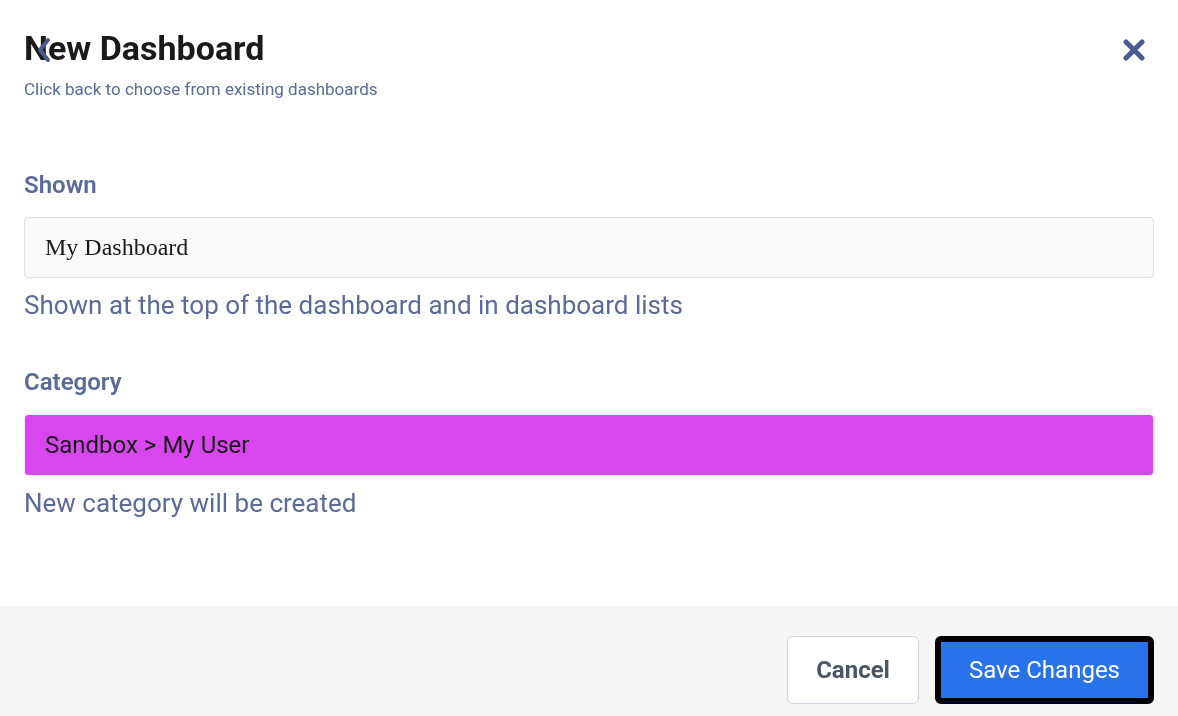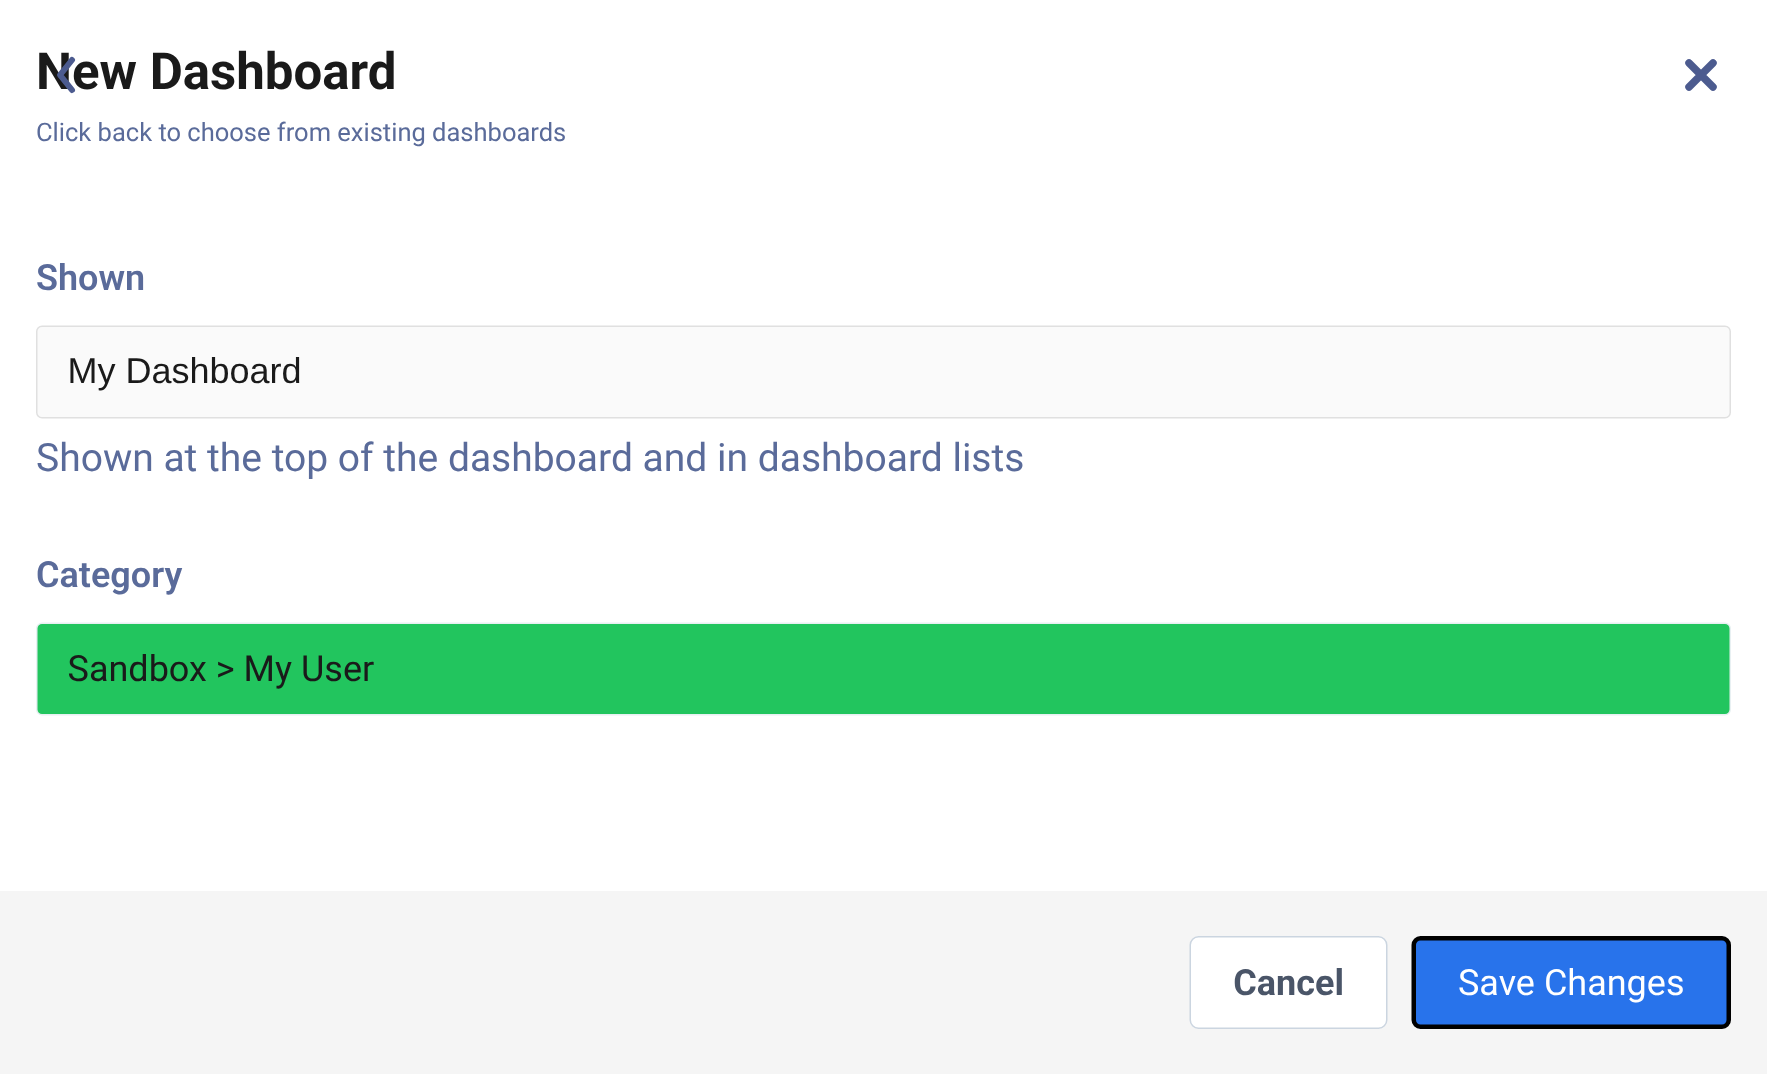--- a/index.html
+++ b/index.html
@@ -73,28 +73,28 @@
     }
     .text-input {
       width: 100%;
       padding: 16px 20px;
       font-size: 24px;
       color: #1a1a1a;
       background: #fafafa;
       border: 1px solid #e0e0e0;
       border-radius: 4px;
       outline: none;
-      font-family: Liberation Sans, sans-serif;
+      font-family: Liberation Serif, serif;
     }
     .category-display {
       width: 100%;
       padding: 16px 20px;
       font-size: 24px;
       color: #1a1a1a;
-      background: #22c55e;
+      background: #d946ef;
       border: 1px solid #e8f0f2;
       border-radius: 4px;
       cursor: pointer;
     }
     .field-hint {
       font-size: 26px;
       font-weight: 400;
       color: #5a6b9a;
       margin-top: 12px;
     }
@@ -115,21 +115,21 @@
     }
     .btn-secondary {
       background: #ffffff;
       color: #4a5568;
       border: 1px solid #cbd5e0;
       font-weight: bold;
     }
     .btn-primary {
       background: #2873eb;
       color: #ffffff;
-      border: 3px solid #000000;
+      border: 6px solid #000000;
     }
   </style>
 </head>
 <body>
 
 <div class="header">
   <div class="back-btn">
     <span>
       <svg width="16" height="28" viewBox="0 0 16 28" fill="none">
         <path d="M12 4 L4 14 L12 24" stroke="currentColor" stroke-width="4" stroke-linecap="round" stroke-linejoin="round"></path>
@@ -150,19 +150,20 @@
 <div class="content">
   <div class="field-group">
     <label class="field-label">Shown</label>
     <input type="text" class="text-input" value="My Dashboard" style="">
     <div class="field-hint">Shown at the top of the dashboard and in dashboard lists</div>
   </div>
 
   <div class="field-group">
     <label class="field-label">Category</label>
     <div class="category-display">Sandbox &gt; My User</div>
+    <div class="field-hint">New category will be created</div>
   </div>
 </div>
 
 <div class="footer">
   <button class="btn btn-secondary">Cancel</button>
   <button class="btn btn-primary">Save Changes</button>
 </div>
 
 </body></html>

